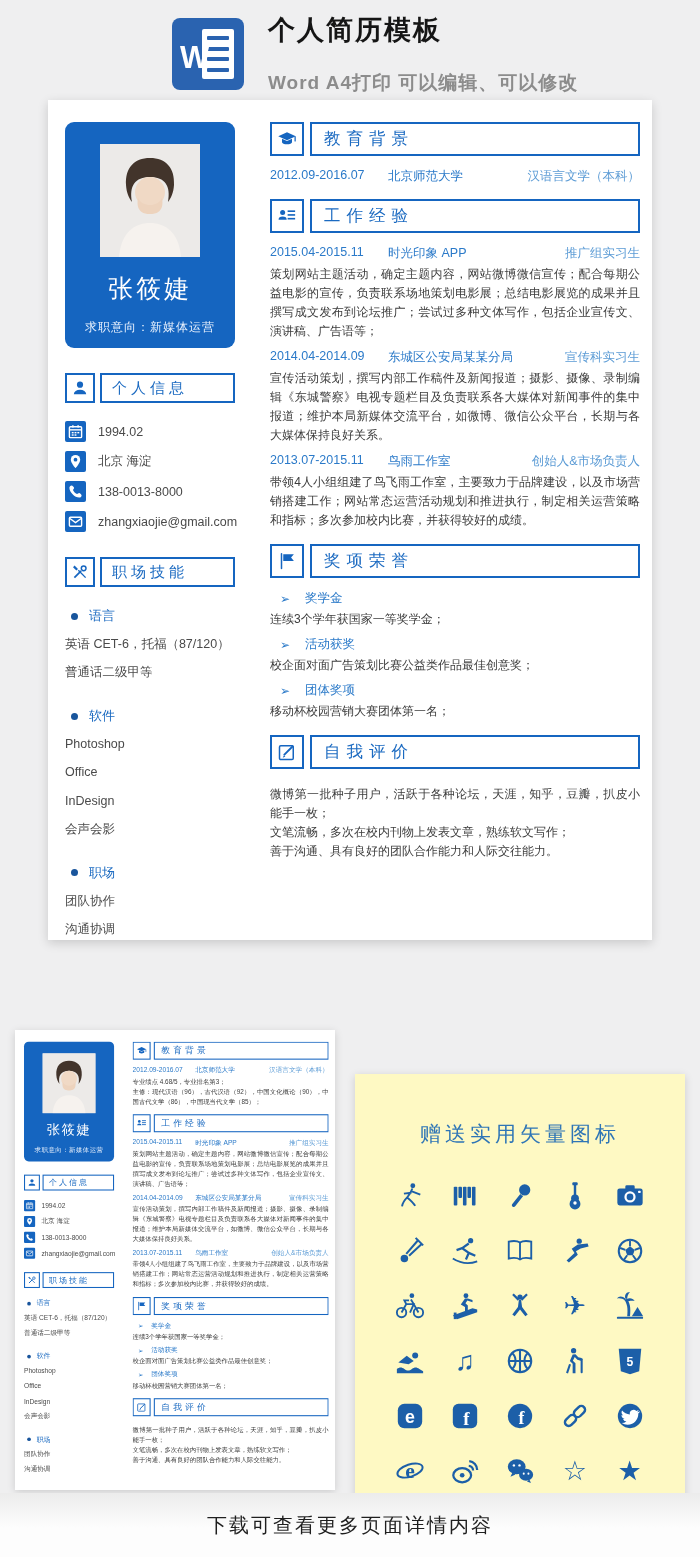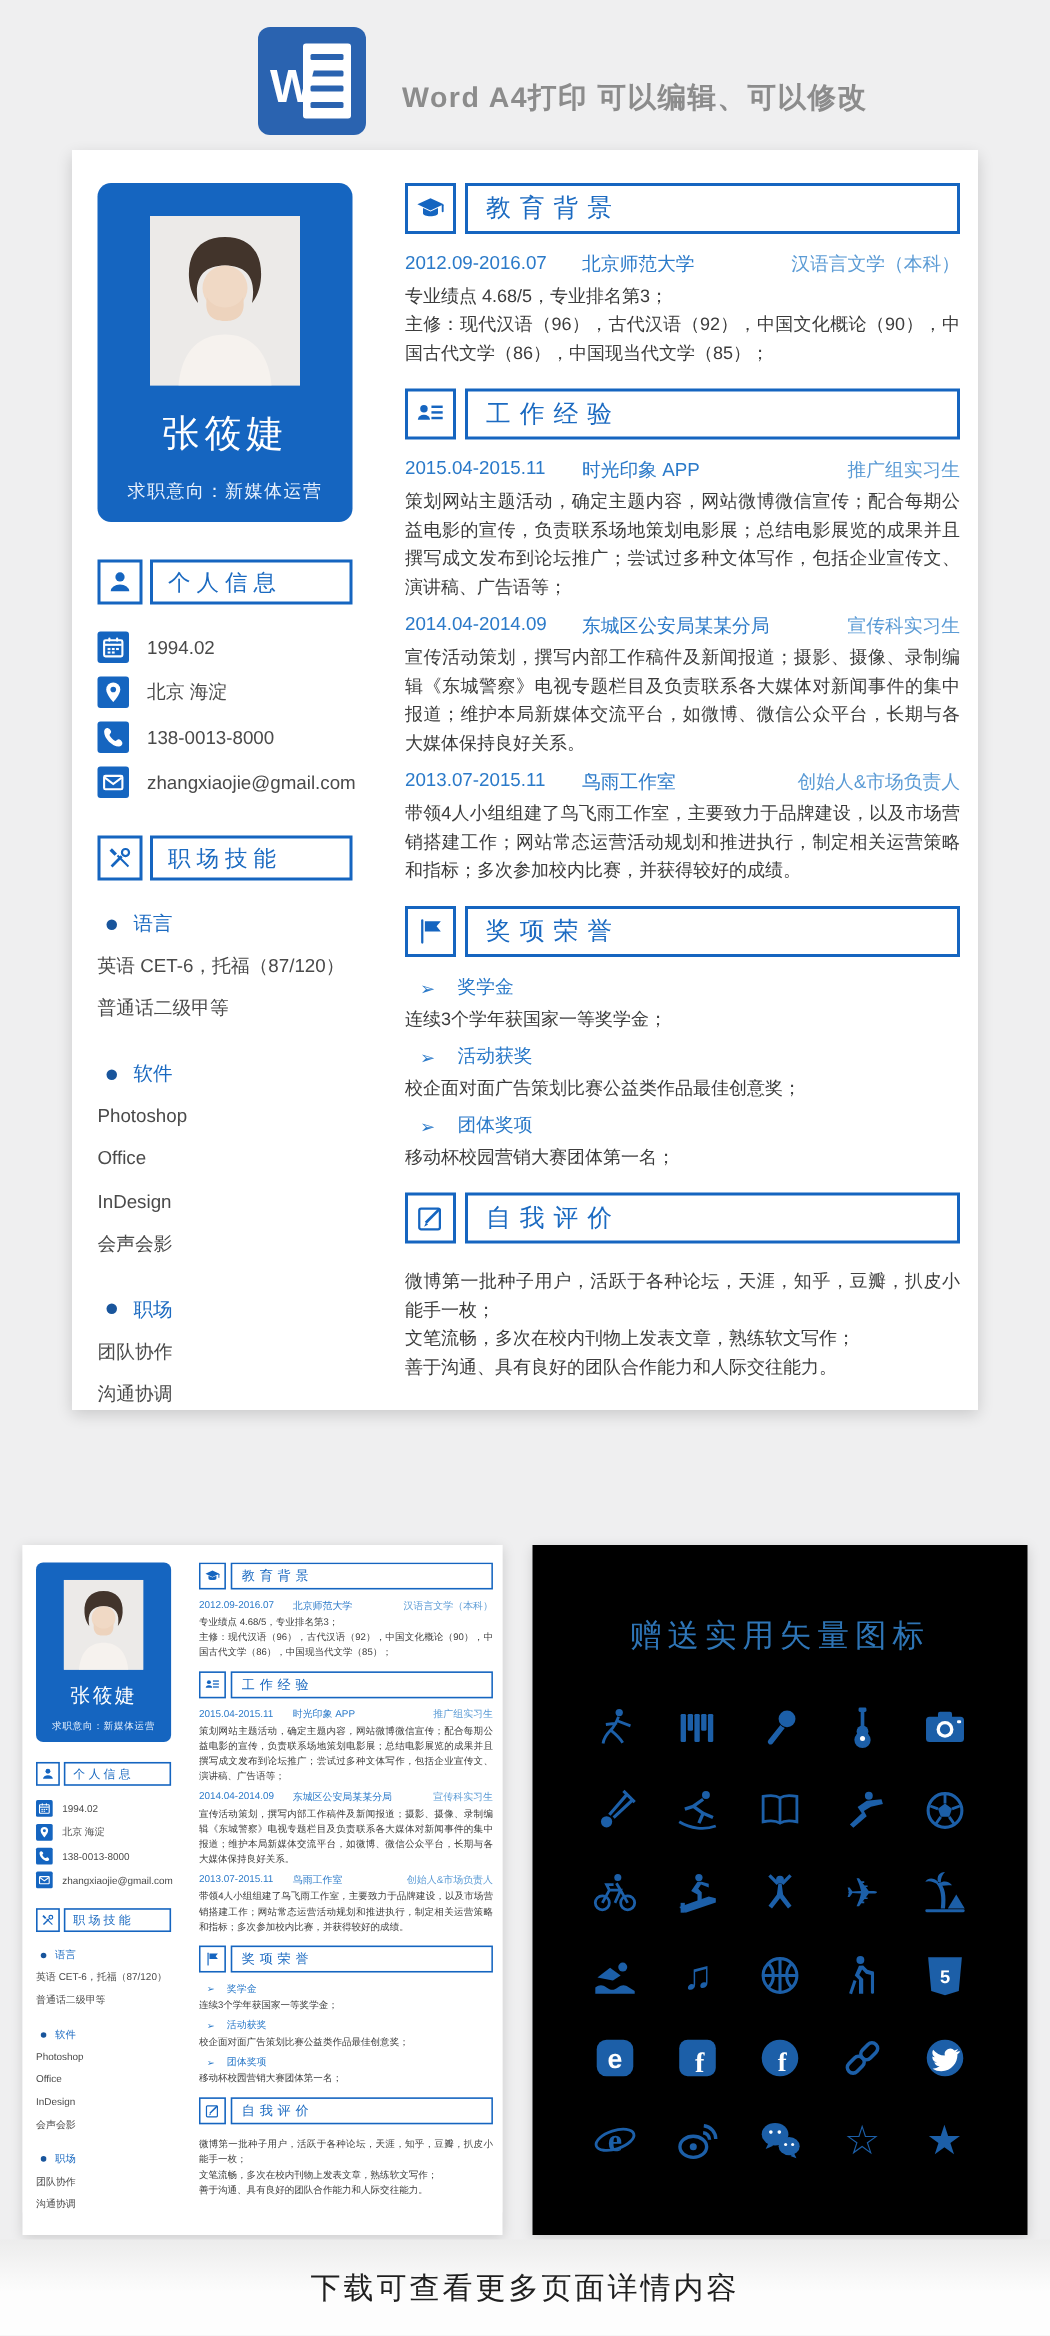--- a/index.html
+++ b/index.html
@@ -65,22 +65,22 @@
   .aw-label { display:flex; align-items:center; gap:15px; padding-left:10px; margin-bottom:3px;
               font-size:12.5px; color:#2b7ac9; }
   .aw-arrow { font-size:12px; color:#2b7ac9; }
 
   
   .bottom-row { display:flex; gap:20px; margin:90px 15px 0; }
   .thumb-card { width:320px; height:460px; background:#fff; box-shadow:0 2px 8px rgba(0,0,0,.15);
                 overflow:hidden; flex:none; }
   .thumb-scale { transform:scale(0.5298); transform-origin:0 0; width:604px; height:840px; }
   .thumb-scale .resume { box-shadow:none; }
-  .icons-card { width:330px; height:460px; background:#000000; box-shadow:0 2px 8px rgba(0,0,0,.15);
-                padding:46px 28px 0; flex:none; }
+  .icons-card { width:330px; height:460px; background:#fef9c3; box-shadow:0 2px 8px rgba(0,0,0,.15);
+                padding:46px 28px 0; flex:none;margin-top:44px; }
   .icons-title { text-align:center; font-size:21px; color:#2e75b6; letter-spacing:4px; }
   .icons-sub { text-align:center; font-size:13.5px; color:#4a86c8; margin-top:20px; letter-spacing:1px; }
   .icon-grid { display:grid; grid-template-columns:repeat(5,1fr); row-gap:25px; margin-top:33px; justify-items:center; }
   .gi { width:30px; height:30px; color:#1c5fa8; }
   .gi svg { width:100%; height:100%; display:block; }
   .gi.char { font-size:27px; line-height:30px; text-align:center; }
 
   .footer { position:absolute; left:0; right:0; bottom:0; height:64px;
             background:linear-gradient(180deg,#ececec,#fdfdfd 55%);
             display:flex; align-items:center; justify-content:center;font-family:Liberation Serif, serif; }
@@ -95,20 +95,21 @@
     <div class="word-icon">
       <div class="w-doc">
           <i></i>
           <i></i>
           <i></i>
           <i></i>
         </div>
       <div class="w-letter">W</div>
     </div>
     <div>
+      <div class="hdr-title">个人简历模板</div>
       <div class="hdr-sub">Word A4打印 可以编辑、可以修改</div>
     </div>
   </div>
 
   <div class="resume-wrap" id="resume-main">
     <div class="resume">
       <aside class="side">
         <div class="profile-card">
           <div class="photo">
             <svg viewBox="0 0 100 113" width="100" height="113" xmlns="http://www.w3.org/2000/svg">
@@ -230,22 +231,20 @@
               </span>
             <span class="sec-title">教育背景</span>
           </div>
           <div id="edu-entries">
               <div class="entry">
                 <div class="meta">
                   <span class="m-date">2012.09-2016.07</span>
                   <span class="m-org">北京师范大学</span>
                   <span class="m-role">汉语言文学（本科）</span>
                 </div>
-                <div class="desc pre">专业绩点 4.68/5，专业排名第3；
-主修：现代汉语（96），古代汉语（92），中国文化概论（90），中国古代文学（86），中国现当代文学（85）；</div>
               </div>
             </div>
         </section>
 
         <section class="sec">
           <div class="sec-header">
             <span class="sec-icon">
                 <svg viewBox="0 0 32 32" fill="currentColor">
                   <circle cx="9" cy="10.5" r="4"></circle>
                   <path d="M2.5 22a6.5 5.2 0 0 1 13 0z"></path>

